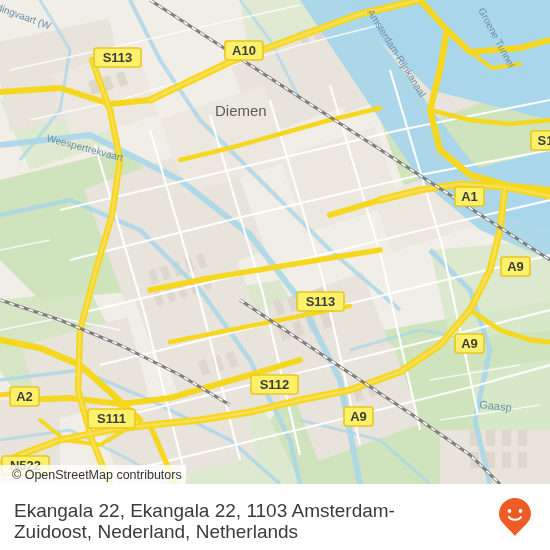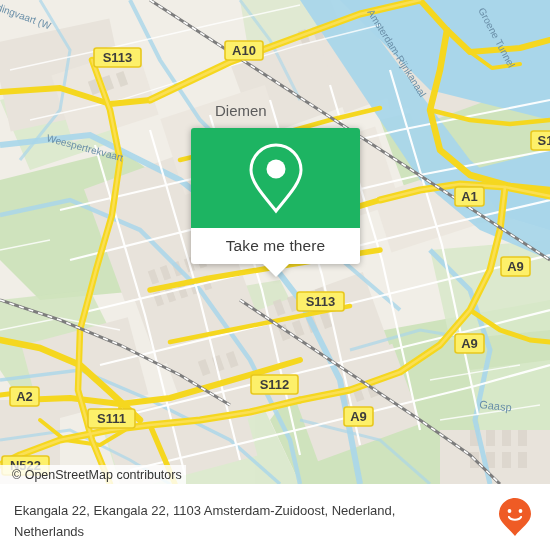--- a/index.html
+++ b/index.html
@@ -98,21 +98,21 @@
     width: 550px;
     height: 66px;
     background: #ffffff;
     display: flex;
     align-items: center;
     justify-content: space-between;
     box-sizing: border-box;
     padding: 0 14px 0 14px;
   }
   #footer-address {
-    font-size: 13px;
+    font-size: 19px;
     line-height: 21px;
     color: #3b3b3b;
     max-width: 390px;
     margin-top: 8px;
   }
   #brand {
     display: flex;
     align-items: center;
     gap: 4px;
     padding-right: 4px;
@@ -394,32 +394,20 @@
               <text class="shield-txt" x="25.5" y="470.3" font-size="13" text-anchor="middle">N522</text>
             </g>
           </g>
       </g>
     </svg>
 
     <div id="attribution">
       <span>© OpenStreetMap contributors</span>
     </div>
 
-    <div id="popup">
-      <div id="popup-head">
-        <svg width="62" height="74" viewBox="0 0 62 74">
-          <path d="M31 4 C17.2 4 6 15.2 6 29 C6 41 18 54 31 70 C44 54 56 41 56 29 C56 15.2 44.8 4 31 4 Z" fill="none" stroke="#ffffff" stroke-width="3"></path>
-          <circle cx="31" cy="28" r="9.5" fill="#ffffff"></circle>
-        </svg>
-      </div>
-      <div id="popup-body">
-        <span id="popup-label">Take me there</span>
-        <span id="popup-tip"></span>
-      </div>
-    </div>
   </div>
 
   <div id="footer">
     <div id="footer-address">Ekangala 22, Ekangala 22, 1103 Amsterdam-Zuidoost, Nederland, Netherlands</div>
     <div id="brand">
       <svg id="brand-mark" width="34" height="40" viewBox="0 0 34 40">
         <path d="M17 1 C8.2 1 1 8.2 1 17 C1 25.5 11 31 17 39 C23 31 33 25.5 33 17 C33 8.2 25.8 1 17 1 Z" fill="#EF5B25"></path>
         <circle cx="11.5" cy="14" r="1.9" fill="#ffffff"></circle>
         <circle cx="22.5" cy="14" r="1.9" fill="#ffffff"></circle>
         <path d="M11 20 C13 23.6 21 23.6 23 20" fill="none" stroke="#ffffff" stroke-width="2.1" stroke-linecap="round"></path>

